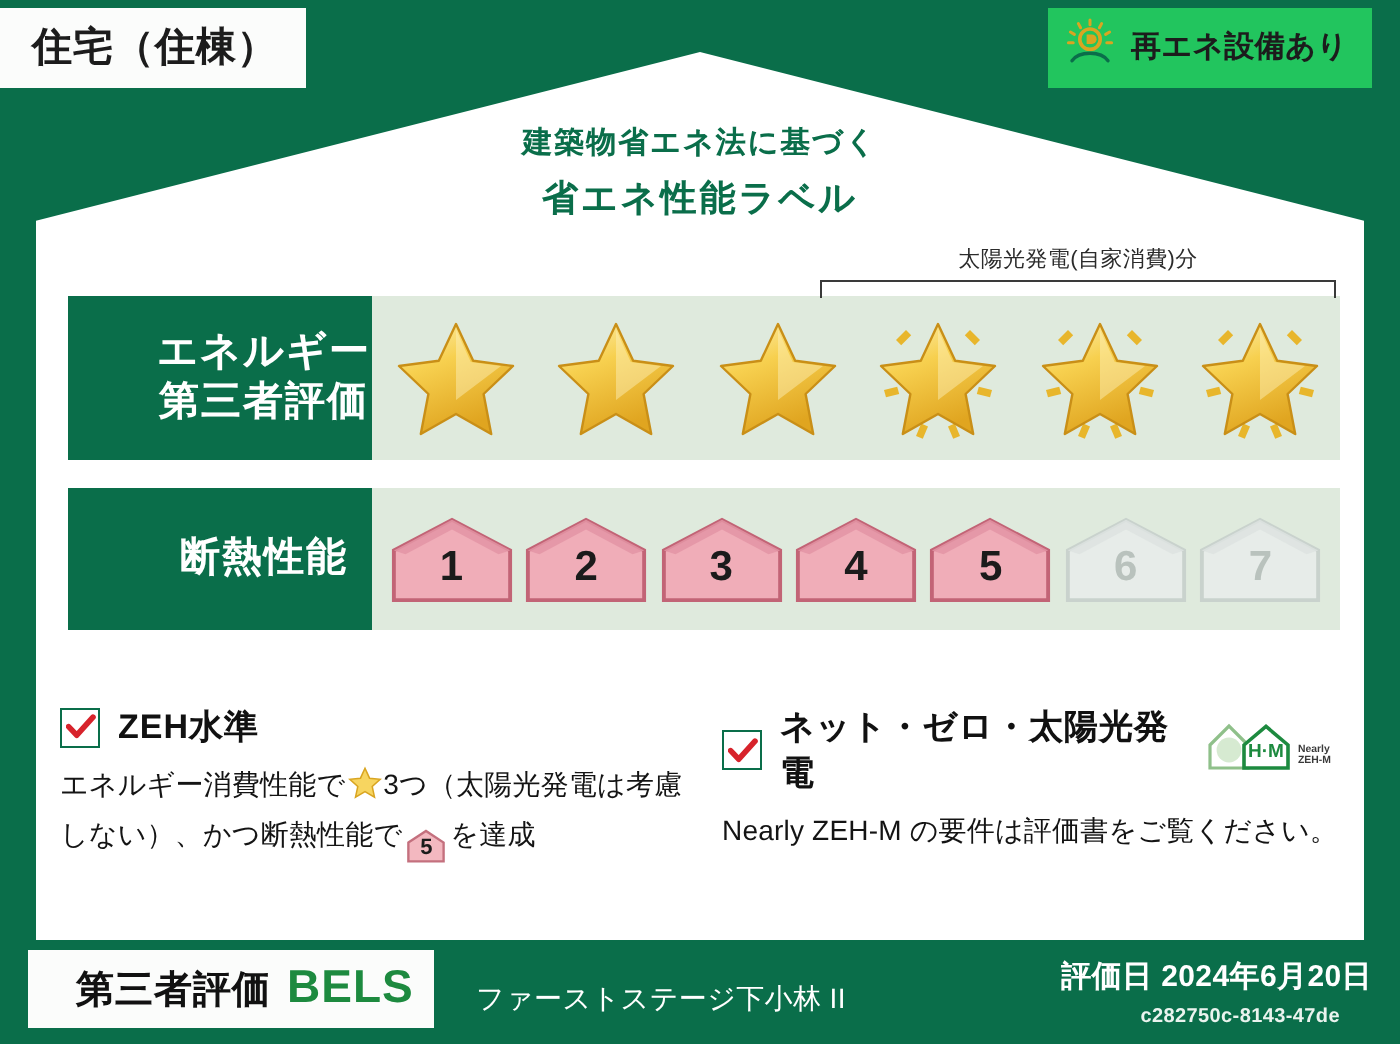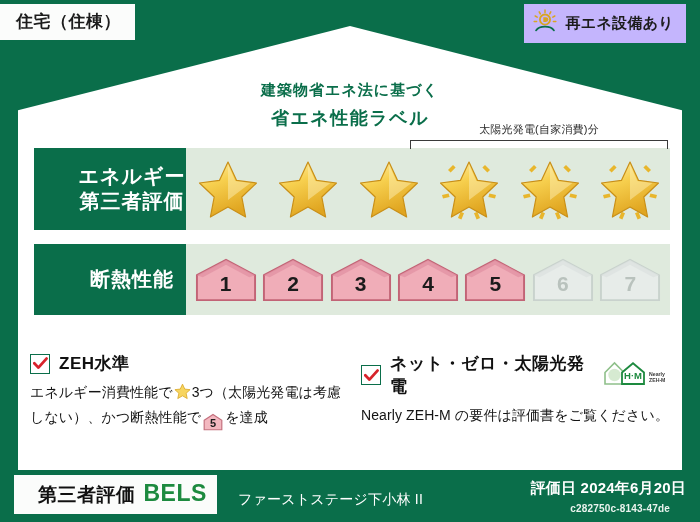--- a/index.html
+++ b/index.html
@@ -23,37 +23,37 @@
     left: 18px; top: 26px; right: 18px; bottom: 52px;
     background: #ffffff;
     clip-path: polygon(0% 19%, 50% 0%, 100% 19%, 100% 100%, 0% 100%);
   }
 
   
   .tag-dwelling {
     position: absolute; left: 0; top: 4px;
     background: #fbfcfb;
     padding: 6px 14px 7px 16px;
-    font-size: 17px; font-weight: bold; color: #1c1c1c;
+    font-size: 20px; font-weight: bold; color: #1c1c1c;
     letter-spacing: .5px;
     z-index: 6;
   }
 
   
   .badge-renew {
     position: absolute; right: 14px; top: 4px;
-    background: #c4b5fd;
+    background: #22c55e;
     padding: 5px 12px 6px 8px;
     display: flex; align-items: center; gap: 7px;
     z-index: 6;
   }
   .badge-renew .txt { font-size: 15px; font-weight: bold; color: #1c1c1c; letter-spacing: .3px; }
 
   
-  .heading-wrap { position: absolute; top: 62px; left: 0; right: 0; text-align: center; z-index: 5; margin-top: 19px; }
+  .heading-wrap { position: absolute; top: 62px; left: 0; right: 0; text-align: center; z-index: 5; }
   .heading-sub { font-size: 15px; font-weight: bold; color: #0a6e4a; letter-spacing: 1px; }
   .heading-main { font-size: 18px; font-weight: bold; color: #0a6e4a; letter-spacing: 1.5px; margin-top: 6px; }
 
   
   .rows { position: absolute; left: 34px; right: 30px; top: 148px; z-index: 5; }
 
   .perf-row { display: flex; align-items: stretch; }
   .perf-row + .perf-row { margin-top: 14px; }
 
   .perf-label {

